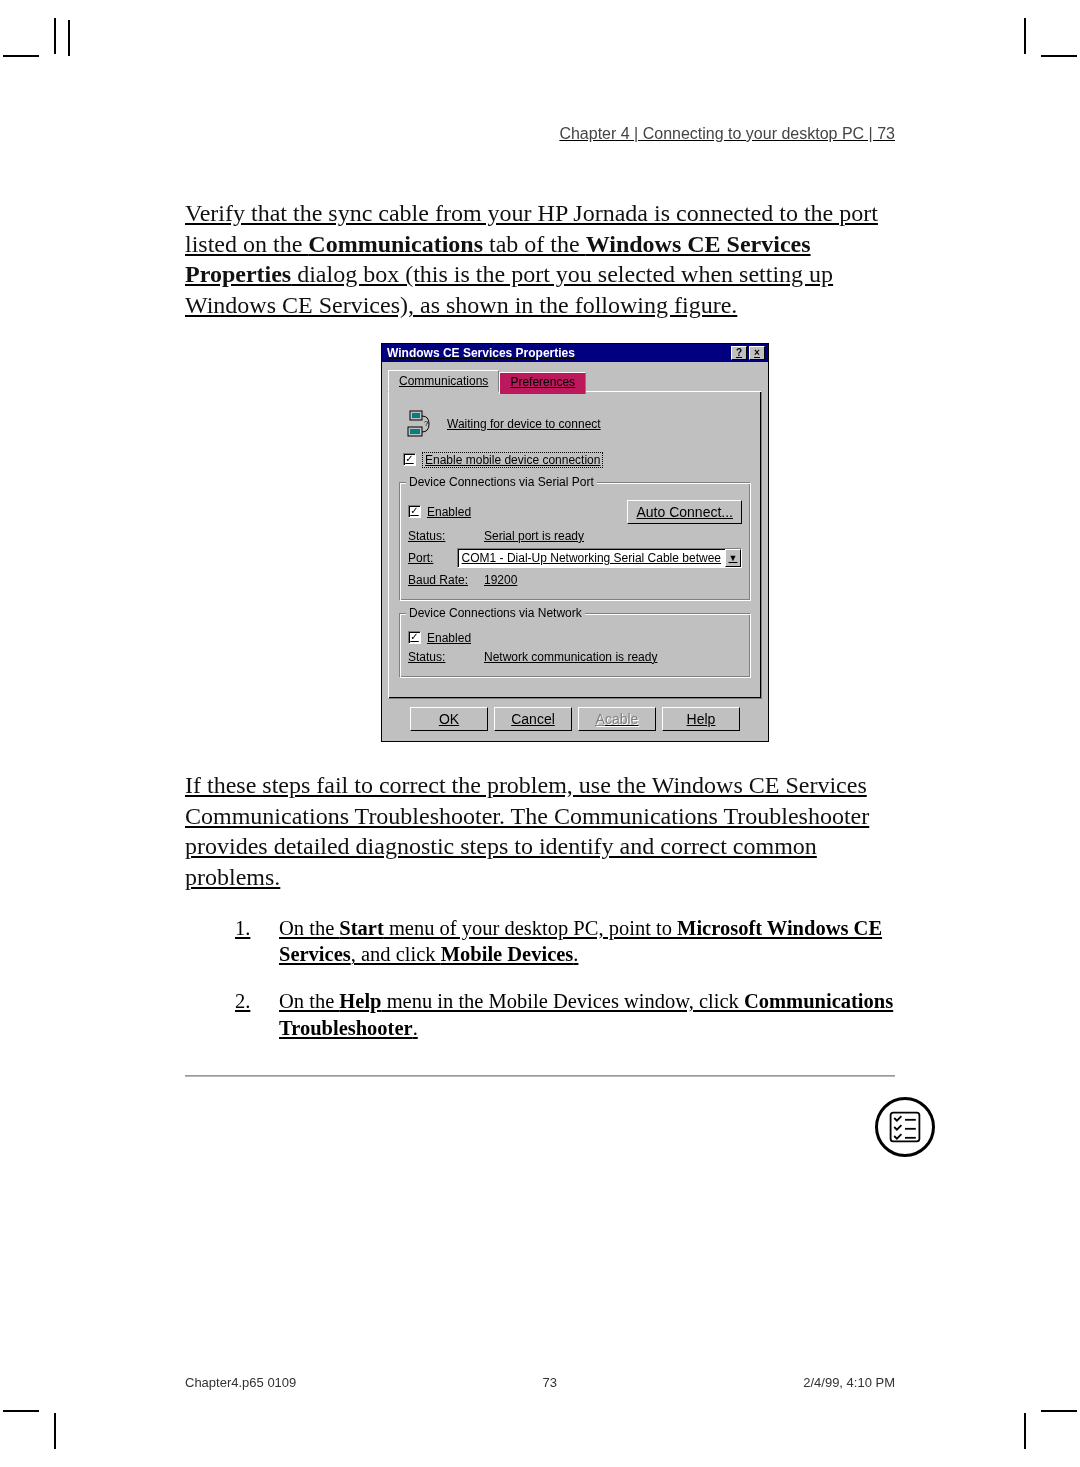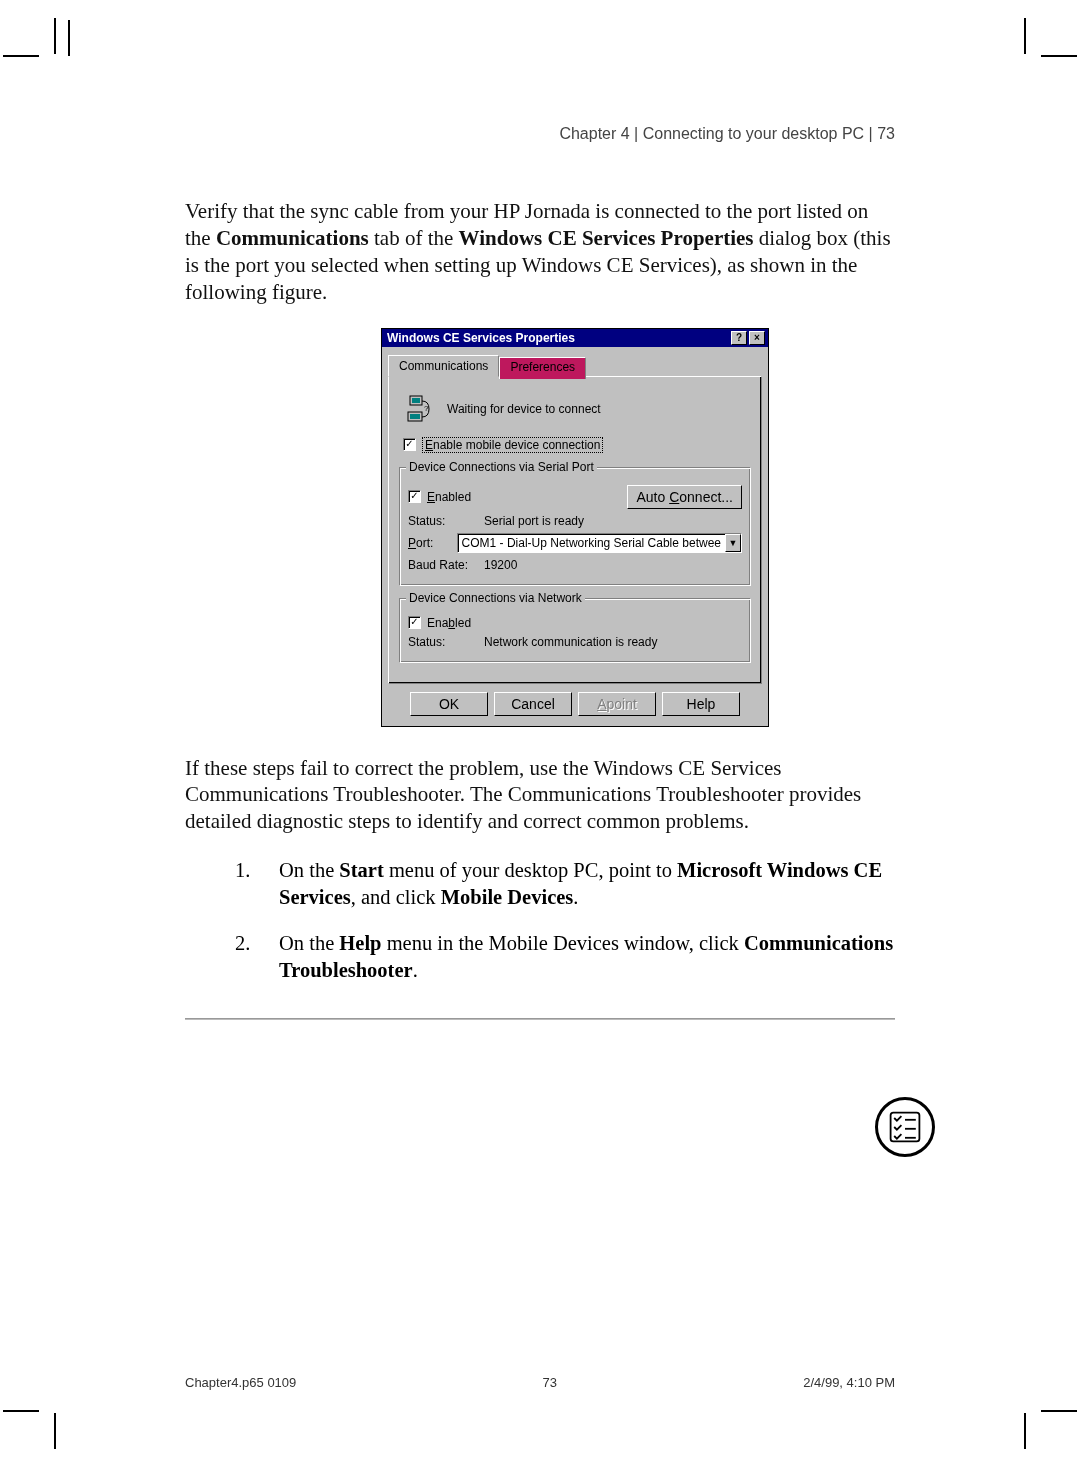--- a/index.html
+++ b/index.html
@@ -17,30 +17,31 @@
   .cm-tr-h { top: 55px; right: 3px; width: 36px; height: 2px; }
   .cm-tr-v { top: 18px; right: 54px; width: 2px; height: 36px; }
   .cm-bl-h { bottom: 55px; left: 3px; width: 36px; height: 2px; }
   .cm-bl-v { bottom: 18px; left: 54px; width: 2px; height: 36px; }
   .cm-br-h { bottom: 55px; right: 3px; width: 36px; height: 2px; }
   .cm-br-v { bottom: 18px; right: 54px; width: 2px; height: 36px; }
   .page {
     position: absolute;
     top: 55px; left: 55px; right: 55px; bottom: 55px;
     padding: 70px 130px 40px 130px;
+    text-decoration: underline;
   }
   .header {
     text-align: right;
     font-family: "Trebuchet MS", Arial, sans-serif;
     font-size: 16px;
     color: #444;
     margin-bottom: 55px;
   }
   .body-para {
-    font-size: 21px;
+    font-size: 24px;
     line-height: 1.28;
     margin-bottom: 22px;
     color: #111;
   }
   .dialog-wrap {
     display: flex;
     justify-content: center;
     margin: 10px 0 28px 70px;
   }
   
@@ -270,21 +271,21 @@
             </div>
             <div class="gb-row">
               <span class="gb-label">Status:</span>
               <span>Network communication is ready</span>
             </div>
           </div>
         </div>
         <div class="bottom-buttons">
           <button class="w95-btn">OK</button>
           <button class="w95-btn">Cancel</button>
-          <button class="w95-btn disabled"><span class="u">A</span><span>point</span></button>
+          <button class="w95-btn disabled"><span class="u">A</span><span>cable</span></button>
           <button class="w95-btn">Help</button>
         </div>
       </div>
     </div>
   </div>
 
   <p class="body-para">If these steps fail to correct the problem, use the Windows CE Services Communications Troubleshooter. The Communications Troubleshooter provides detailed diagnostic steps to identify and correct common problems.</p>
 
 
   <div class="ol">

